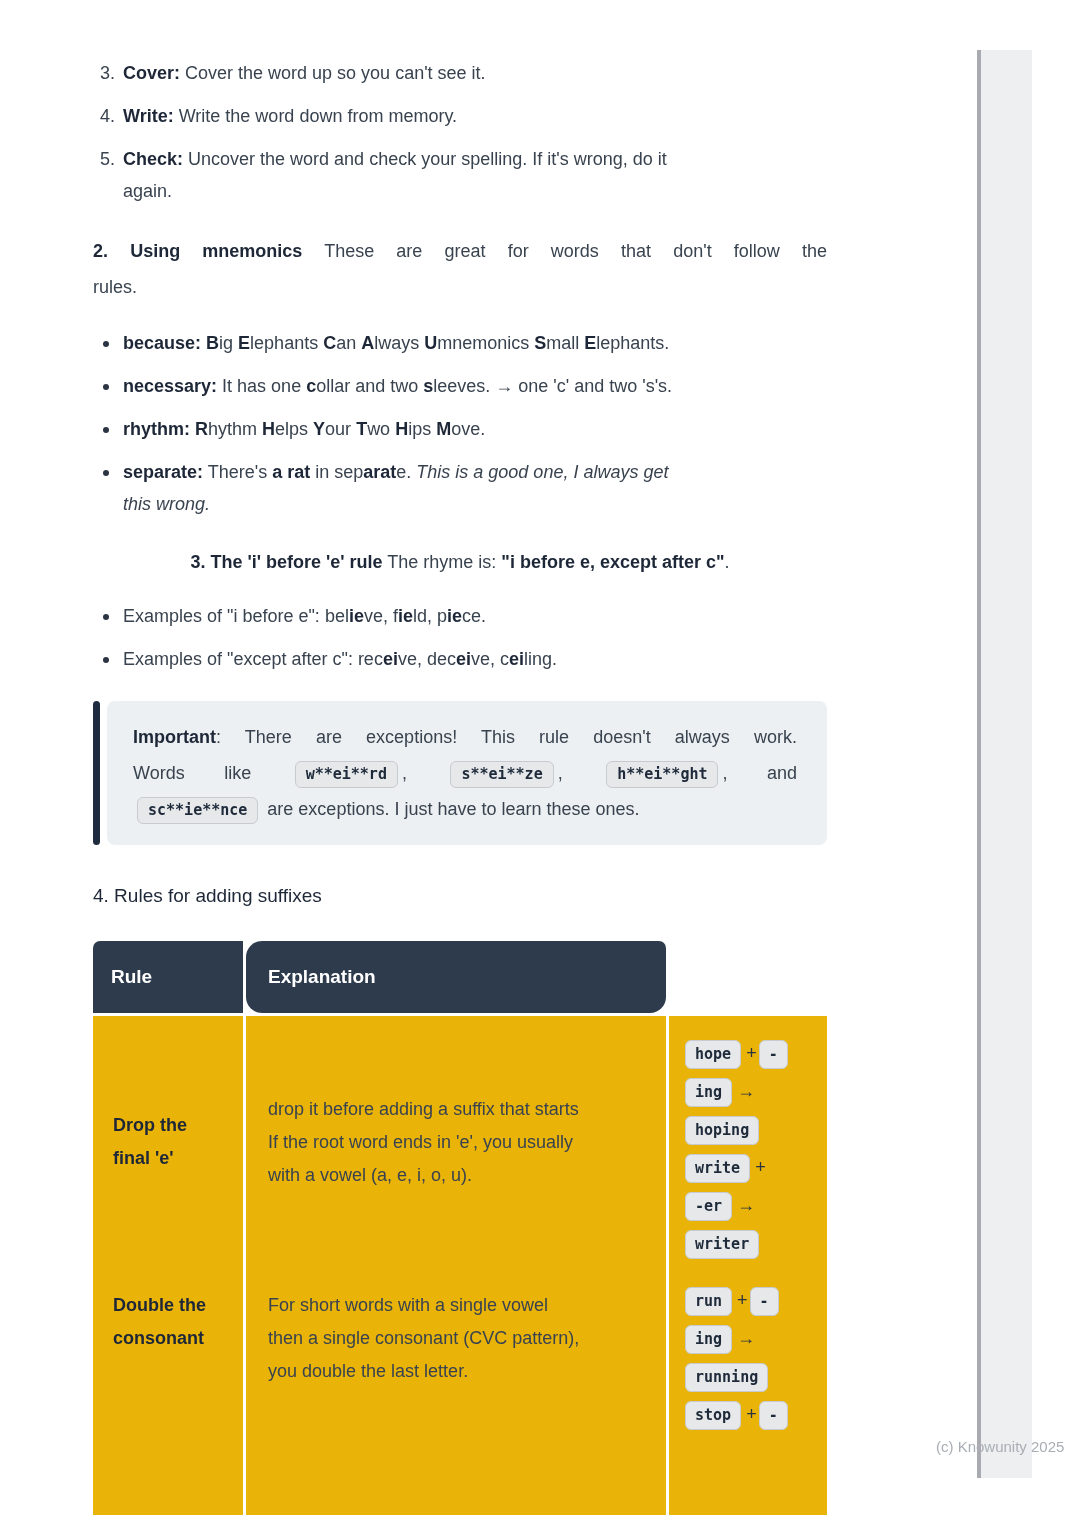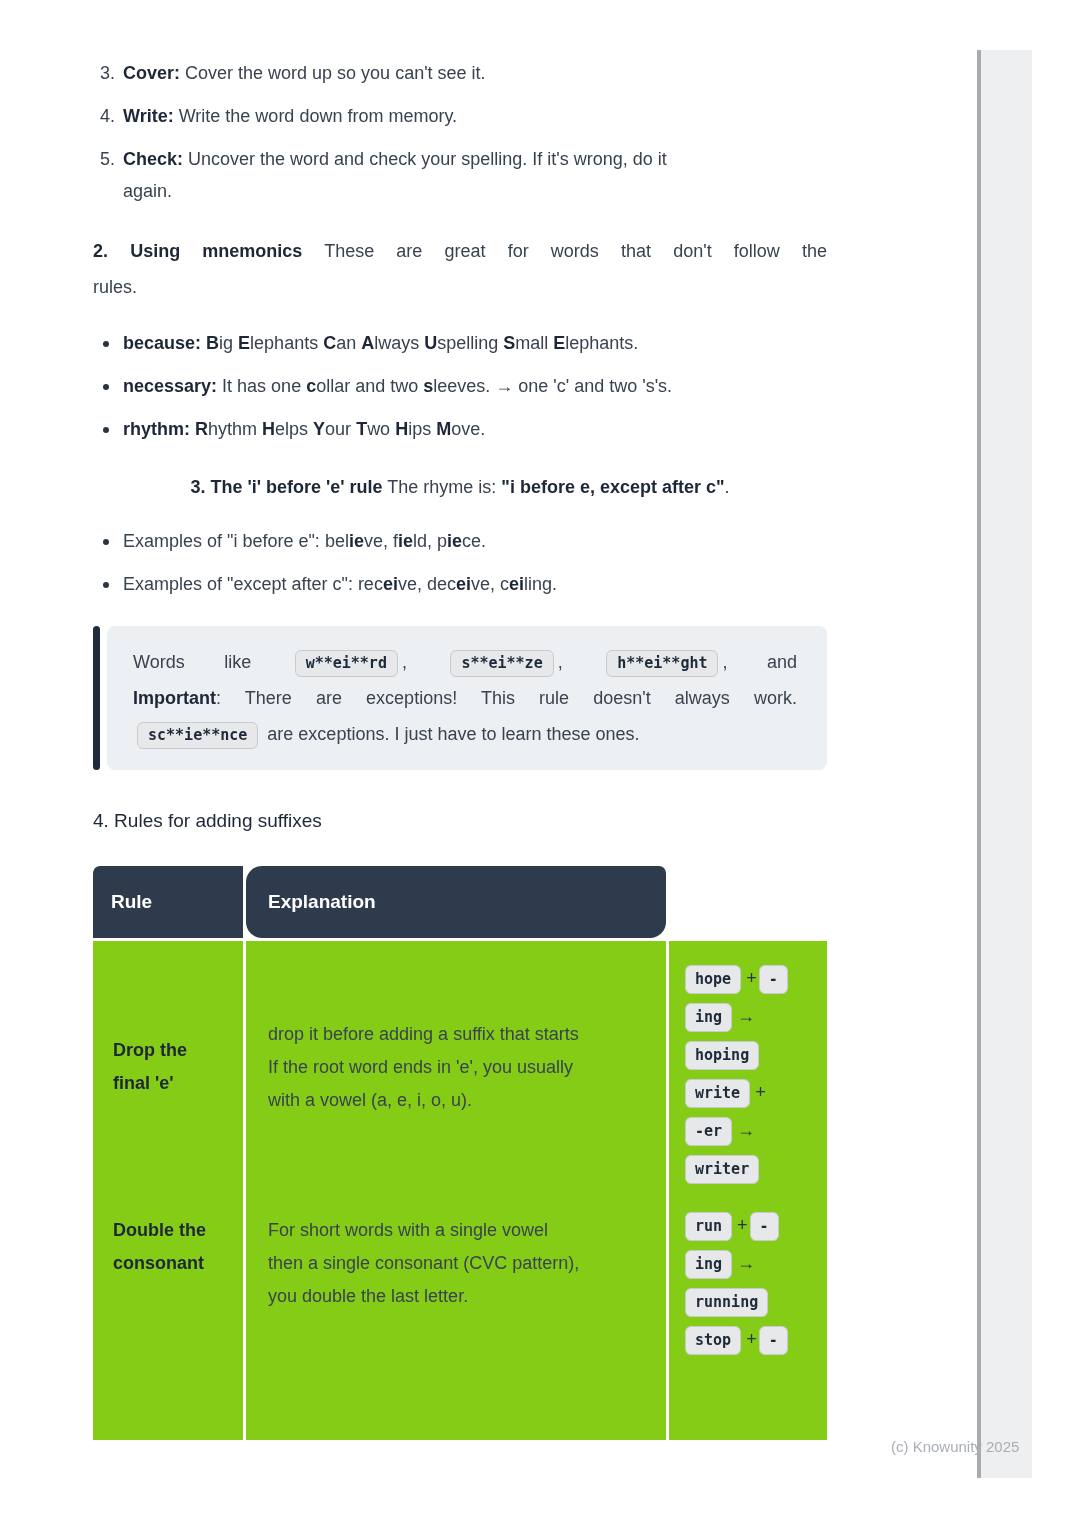--- a/index.html
+++ b/index.html
@@ -55,36 +55,36 @@
   
   .tablewrap { margin-top:29px; }
   .thead, .trow { display:grid; grid-template-columns:150px 420px 158px; column-gap:3px; background:#ffffff; }
   .thead { margin-bottom:3px;text-align:center; }
   .hcell { background:#2e3b4d; color:#ffffff; font-weight:bold; font-size:19px;
     height:72px; display:flex; align-items:center; padding-left:18px; }
   .hcell:nth-child(2){ padding-left:22px;border-radius:16px; }
   .hcell:first-child { border-top-left-radius:7px; }
   .hcell:last-child { border-top-right-radius:7px; }
   .trow + .trow { margin-top:3px; }
-  .cell { background:#84cc16; }
+  .cell { background:#eab308; }
   .row1 { height:242px; }
   .row2 { height:254px; }
   .rule-cell { padding-left:20px; padding-right:10px; font-weight:bold; color:#1d2737; line-height:33px; }
   .exp-cell { padding-left:22px; padding-right:24px; line-height:33px; }
   .row1 .rule-cell, .row1 .exp-cell { display:flex; flex-direction:column; justify-content:center; }
   .row2 .rule-cell, .row2 .exp-cell { padding-top:28px; }
   .ex-cell { padding:24px 6px 0 16px; }
   .row2 .ex-cell { padding-top:26px; }
   .ex-cell .chip { margin:0 3px 0 0; padding:3px 9px; }
   .exline { margin-bottom:9px; white-space:nowrap; }
 
   
   .scroll-track { position:absolute; left:981px; top:50px; width:51px; height:1428px; background:#edeff1; z-index:1; }
   .scroll-thumb { position:absolute; left:977px; top:50px; width:4px; height:1428px; background:#a8acb1; z-index:2; }
-  .copyright { position:absolute; left:891px; top:1438px; z-index:5; color:#a9aeb5; font-size:15px; white-space:nowrap; }
+  .copyright { position:absolute; left:936px; top:1438px; z-index:5; color:#a9aeb5; font-size:15px; white-space:nowrap; }
 </style>
 </head>
 <body>
 
 <div class="content">
 
   <div class="steps">
     <div class="step">
       <div class="step-num">3.</div>
       <div class="step-text">
@@ -108,33 +108,40 @@
 
   <div class="intro">
       <div class="just"><span class="bd">2. Using mnemonics</span><span> These are great for words that don't follow the</span></div>
       <div><span>rules.</span></div>
     </div>
 
   <div class="bullets">
     <div class="bullet">
       <div class="dot"></div>
       <div class="bullet-text">
-          <div><span class="bd">because:</span><span> </span><span class="bd">B</span><span>ig </span><span class="bd">E</span><span>lephants </span><span class="bd">C</span><span>an </span><span class="bd">A</span><span>lways </span><span class="bd">U</span><span>spelling </span><span class="bd">S</span><span>mall </span><span class="bd">E</span><span>lephants.</span></div>
+          <div><span class="bd">because:</span><span> </span><span class="bd">B</span><span>ig </span><span class="bd">E</span><span>lephants </span><span class="bd">C</span><span>an </span><span class="bd">A</span><span>lways </span><span class="bd">U</span><span>mnemonics </span><span class="bd">S</span><span>mall </span><span class="bd">E</span><span>lephants.</span></div>
         </div>
     </div>
     <div class="bullet">
       <div class="dot"></div>
       <div class="bullet-text">
           <div><span class="bd">necessary:</span><span> It has one </span><span class="bd">c</span><span>ollar and two </span><span class="bd">s</span><span>leeves. → one 'c' and two 's's.</span></div>
         </div>
     </div>
     <div class="bullet">
       <div class="dot"></div>
       <div class="bullet-text">
           <div><span class="bd">rhythm:</span><span> </span><span class="bd">R</span><span>hythm </span><span class="bd">H</span><span>elps </span><span class="bd">Y</span><span>our </span><span class="bd">T</span><span>wo </span><span class="bd">H</span><span>ips </span><span class="bd">M</span><span>ove.</span></div>
+        </div>
+    </div>
+    <div class="bullet">
+      <div class="dot"></div>
+      <div class="bullet-text">
+          <div><span class="bd">separate:</span><span> There's </span><span class="bd">a rat</span><span> in sep</span><span class="bd">arat</span><span>e. </span><span class="it">This is a good one, I always get</span></div>
+          <div><span class="it">this wrong.</span></div>
         </div>
     </div>
   </div>
 
   <div class="h3line">
       <div><span class="bd">3. The 'i' before 'e' rule</span><span> The rhyme is: </span><span class="bd">"i before e, except after c"</span><span>.</span></div>
     </div>
 
   <div class="bullets">
     <div class="bullet">
@@ -147,22 +154,22 @@
       <div class="dot"></div>
       <div class="bullet-text">
           <div><span>Examples of "except after c": rec</span><span class="bd">ei</span><span>ve, dec</span><span class="bd">ei</span><span>ve, c</span><span class="bd">ei</span><span>ling.</span></div>
         </div>
     </div>
   </div>
 
   <div class="callout">
     <div class="callout-bar"></div>
     <div class="callout-body">
+        <div class="just"><span class="bd">Important</span><span>: There are exceptions! This rule doesn't always work.</span></div>
         <div class="just"><span>Words like </span><span class="chip">w**ei**rd</span><span>, </span><span class="chip">s**ei**ze</span><span>, </span><span class="chip">h**ei**ght</span><span>, and</span></div>
-        <div class="just"><span class="bd">Important</span><span>: There are exceptions! This rule doesn't always work.</span></div>
         <div><span class="chip">sc**ie**nce</span><span> are exceptions. I just have to learn these ones.</span></div>
       </div>
   </div>
 
   <div class="h4line">4. Rules for adding suffixes</div>
 
   <div class="tablewrap">
     <div class="thead">
       <div class="hcell">Rule</div>
       <div class="hcell">Explanation</div>

